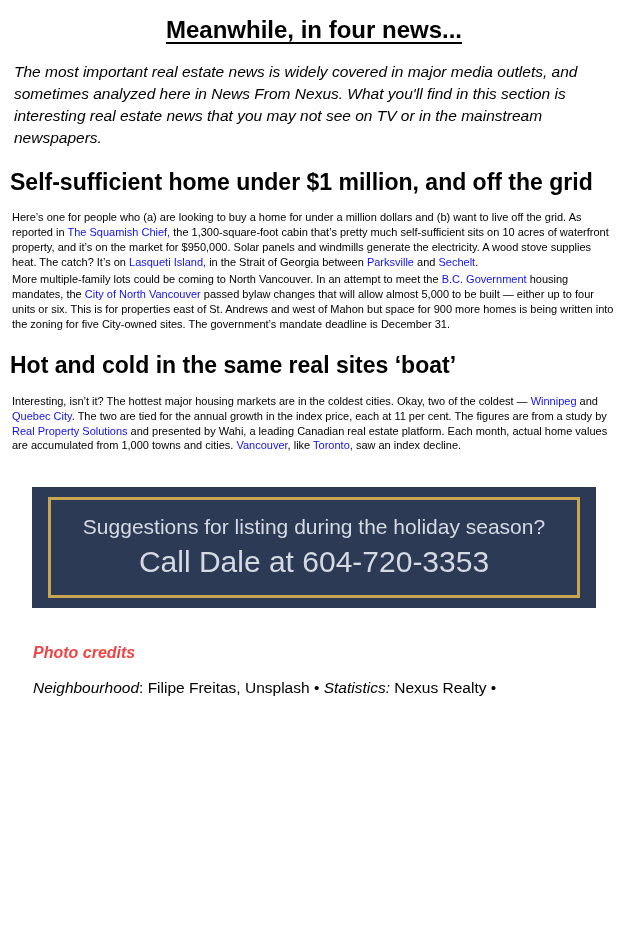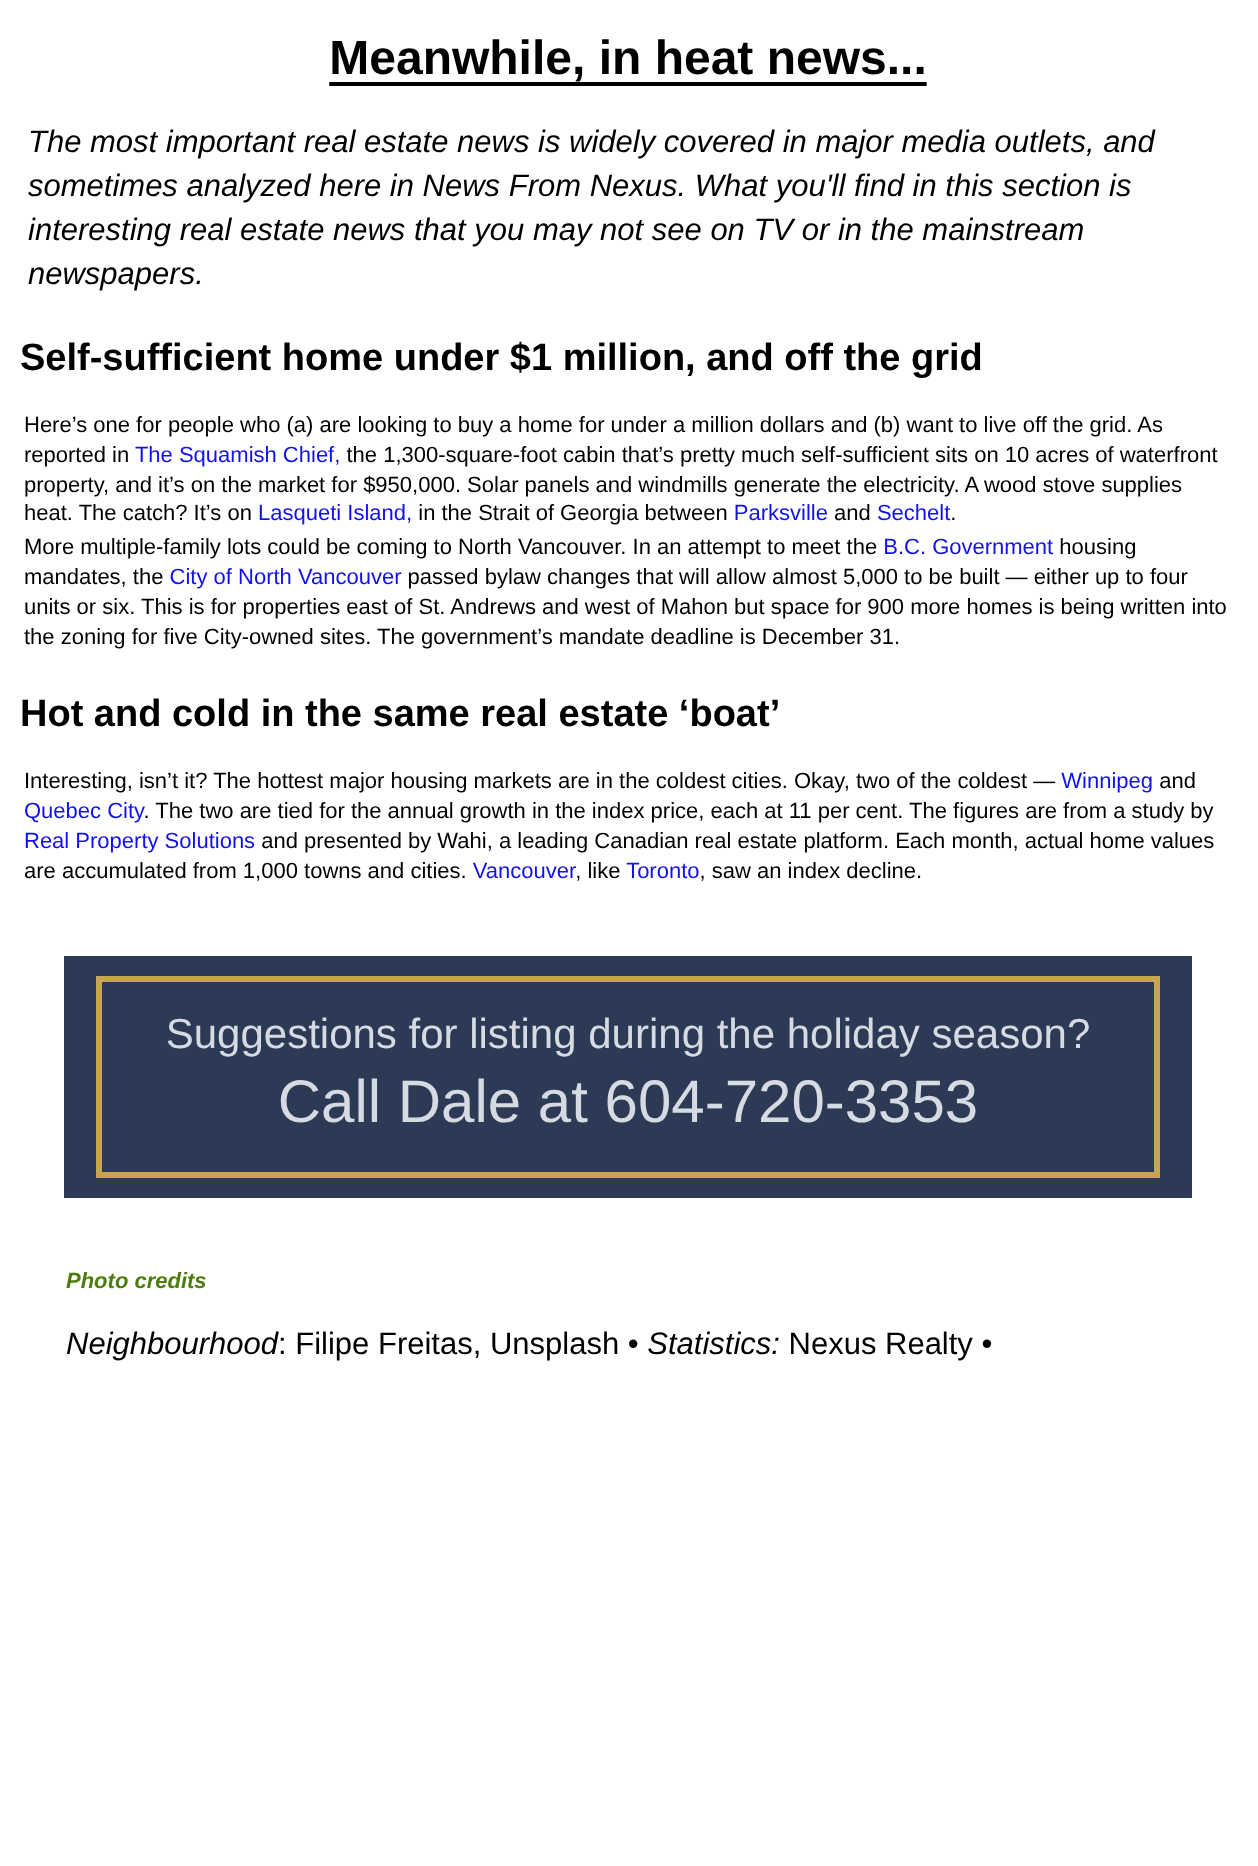--- a/index.html
+++ b/index.html
@@ -28,21 +28,21 @@
     margin:2px 0 16px 0;
     line-height:1.2;
   }
   p.intro{
     font-style:italic;
     font-size:15.5px;
     line-height:1.42;
     margin:0 0 6px 4px;
   }
   h2.section-heading{
-    font-size:19px;
+    font-size:23px;
     font-weight:bold;
     margin:20px 0 14px 0;
     line-height:1.2;
   }
   p.body{
     font-size:11px;
     line-height:1.36;
     margin:2px;
   }
   p.body a, a.credit-link{cursor:pointer;}
@@ -67,48 +67,48 @@
     line-height:1.3;
   }
   .banner-line2{
     color:var(--banner-text);
     font-size:30px;
     line-height:1.25;
     margin-top:2px;
   }
   .credits{padding-left:23px;margin-top:36px;}
   h3.credits-heading{
-    font-size:11px;
+    font-size:16px;
     font-weight:bold;
     font-style:italic;
     margin:12px 0 14px 0;
-    color:#4d7c0f;
+    color:#ef4444;
   }
   p.credits-line{
     font-size:15.5px;
     line-height:1.58;
     margin:0;
     max-width:510px;
   }
   .credits-line .it{font-style:italic;}
 </style>
 </head>
 <body>
 
 <div class="page">
 
-  <h1 class="title">Meanwhile, in heat news...</h1>
+  <h1 class="title">Meanwhile, in four news...</h1>
 
   <p class="intro">The most important real estate news is widely covered in major media outlets, and sometimes analyzed here in News From Nexus. What you'll find in this section is interesting real estate news that you may not see on TV or in the mainstream newspapers.</p>
 
   <div id="sections">
       <h2 class="section-heading">Self-sufficient home under $1 million, and off the grid</h2>
       <p class="body"><span>Here’s one for people who (a) are looking to buy a home for under a million dollars and (b) want to live off the grid. As reported in </span><a href="#">The Squamish Chief,</a><span> the 1,300-square-foot cabin that’s pretty much self-sufficient sits on 10 acres of waterfront property, and it’s on the market for $950,000. Solar panels and windmills generate the electricity. A wood stove supplies heat. The catch? It’s on </span><a href="#">Lasqueti Island,</a><span> in the Strait of Georgia between </span><a href="#">Parksville</a><span> and </span><a href="#">Sechelt</a><span>.</span></p>
       <p class="body"><span>More multiple-family lots could be coming to North Vancouver. In an attempt to meet the </span><a href="#">B.C. Government</a><span> housing mandates, the </span><a href="#">City of North Vancouver</a><span> passed bylaw changes that will allow almost 5,000 to be built — either up to four units or six. This is for properties east of St. Andrews and west of Mahon but space for 900 more homes is being written into the zoning for five City-owned sites. The government’s mandate deadline is December 31.</span></p>
-      <h2 class="section-heading">Hot and cold in the same real estate ‘boat’</h2>
+      <h2 class="section-heading">Hot and cold in the same real sites ‘boat’</h2>
       <p class="body"><span>Interesting, isn’t it? The hottest major housing markets are in the coldest cities. Okay, two of the coldest — </span><a href="#">Winnipeg</a><span> and </span><a href="#">Quebec City</a><span>. The two are tied for the annual growth in the index price, each at 11 per cent. The figures are from a study by </span><a href="#">Real Property Solutions</a><span> and presented by Wahi, a leading Canadian real estate platform. Each month, actual home values are accumulated from 1,000 towns and cities. </span><a href="#">Vancouver</a><span>, like </span><a href="#">Toronto</a><span>, saw an index decline.</span></p>
     </div>
 
   <div class="banner">
     <div class="banner-frame">
       <div class="banner-line1">Suggestions for listing during the holiday season?</div>
       <div class="banner-line2">Call Dale at 604-720-3353</div>
     </div>
   </div>
 

